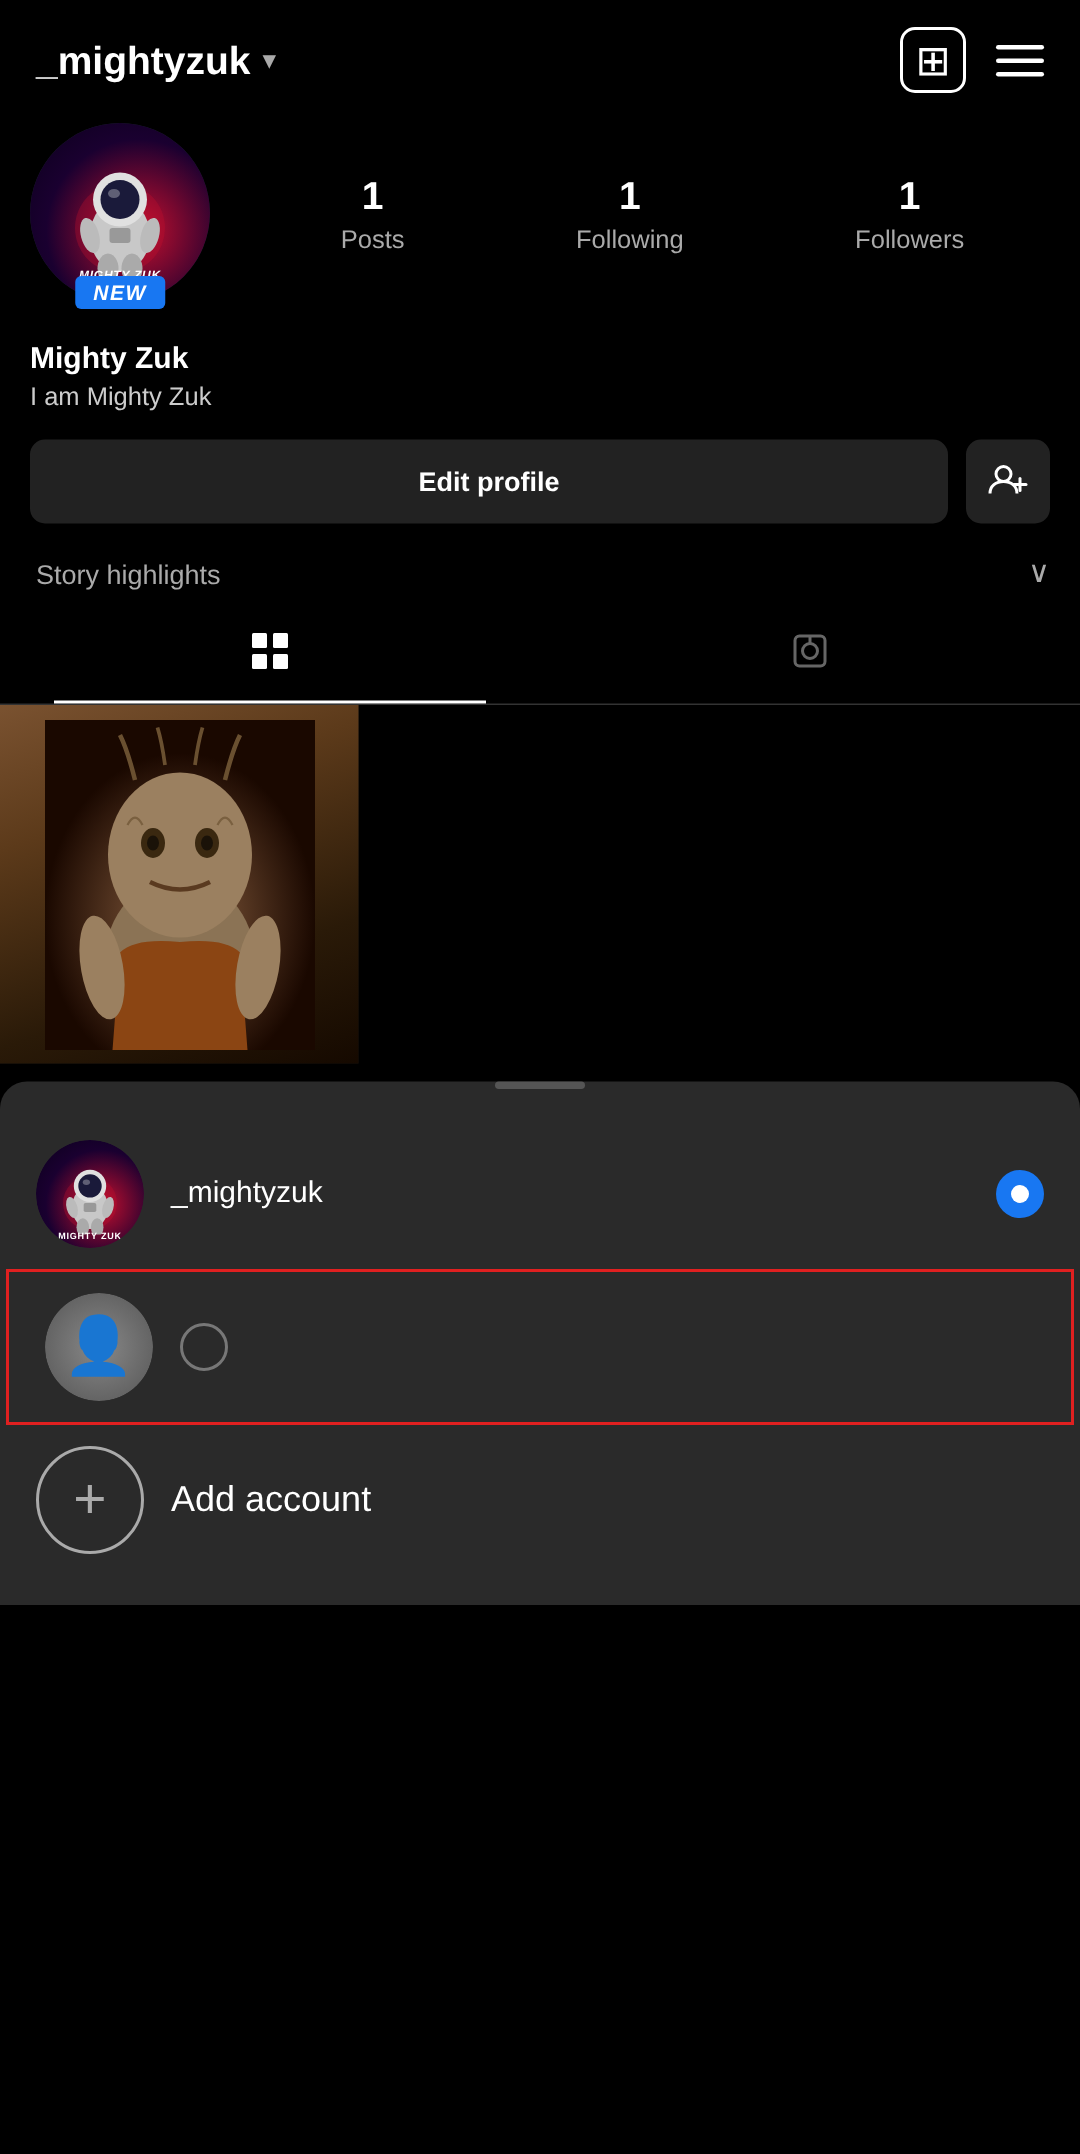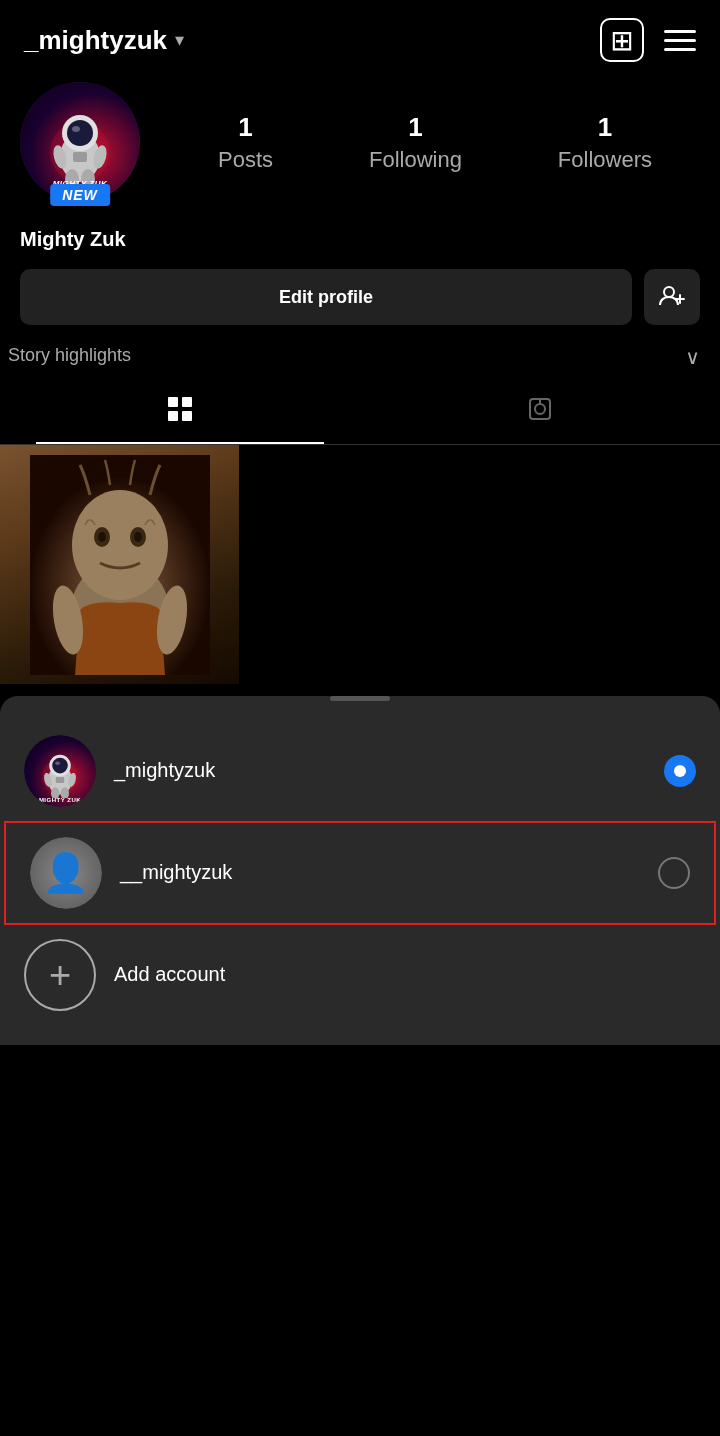--- a/index.html
+++ b/index.html
@@ -130,21 +130,21 @@
       flex-direction: column;
       align-items: center;
       gap: 4px;
     }
     .stat-number {
       font-size: 26px;
       font-weight: 600;
       color: #fff;
     }
     .stat-label {
-      font-size: 22px;
+      font-size: 17px;
       color: #aaa;
     }
 
     .profile-name {
       font-size: 20px;
       font-weight: 700;
       color: #fff;
       margin-top: 26px;
     }
     .profile-bio {
@@ -180,23 +180,23 @@
       display: flex;
       align-items: center;
       justify-content: center;
       cursor: pointer;
       flex-shrink: 0;
     }
 
     
     .story-highlights {
       display: flex;
-      align-items: flex-start;
+      align-items: flex-end;
       justify-content: space-between;
-      padding: 20px 20px 12px 8px;
+      padding: 20px 20px 12px 24px;
     }
     .story-highlights-label {
       font-size: 18px;
       color: #aaa;
       font-weight: 500;
     }
     .chevron-down {
       font-size: 20px;
       color: #aaa;
     }
@@ -352,21 +352,21 @@
       align-items: center;
       justify-content: center;
       flex-shrink: 0;
     }
     .add-btn-plus {
       font-size: 38px;
       color: #aaa;
       line-height: 1;
     }
     .add-account-label {
-      font-size: 20px;
+      font-size: 24px;
       color: #fff;
       font-weight: 500;
     }
 
     
     .mighty-label {
       position: absolute;
       bottom: 14px;
       left: 0;
       right: 0;
@@ -440,20 +440,21 @@
         <span class="stat-label">Following</span>
       </div>
       <div class="stat-item">
         <span class="stat-number">1</span>
         <span class="stat-label">Followers</span>
       </div>
     </div>
   </div>
 
   <div class="profile-name">Mighty Zuk</div>
+  <div class="profile-bio">I am Mighty Zuk</div>
 
   <div class="edit-row">
     <button class="edit-profile-btn">Edit profile</button>
     <button class="add-person-btn">
       <svg width="28" height="28" viewBox="0 0 28 28">
         <circle cx="11" cy="9" r="5" fill="none" stroke="#fff" stroke-width="2"></circle>
         <path d="M2 22 c0-5 4-8 9-8 s9 3 9 8" fill="none" stroke="#fff" stroke-width="2"></path>
         <line x1="22" y1="12" x2="22" y2="20" stroke="#fff" stroke-width="2" stroke-linecap="round"></line>
         <line x1="18" y1="16" x2="26" y2="16" stroke="#fff" stroke-width="2" stroke-linecap="round"></line>
       </svg>
@@ -555,21 +556,20 @@
     <span class="account-name">_mightyzuk</span>
     <div class="radio-active"></div>
   </div>
 
   <div class="account-item account-selected">
     <div class="account-avatar">
       <div class="account-avatar-gray">
         <span class="person-icon">👤</span>
       </div>
     </div>
-    <span class="account-name">__mightyzuk</span>
     <div class="radio-inactive"></div>
   </div>
 
   <div class="add-account-item">
     <div class="add-btn-circle">
       <span class="add-btn-plus">+</span>
     </div>
     <span class="add-account-label">Add account</span>
   </div>
 </div>

